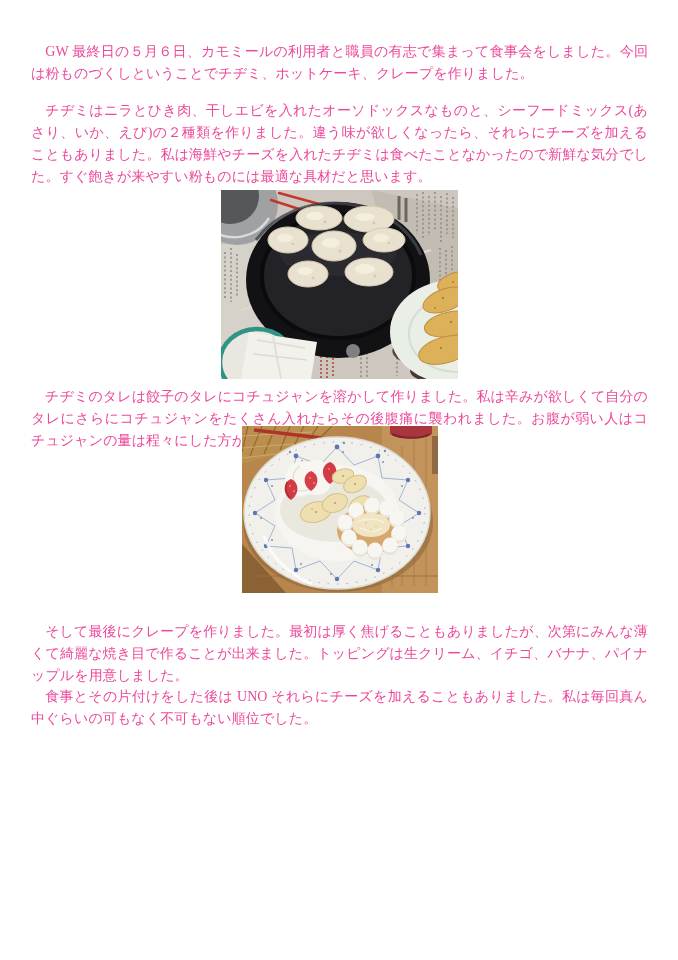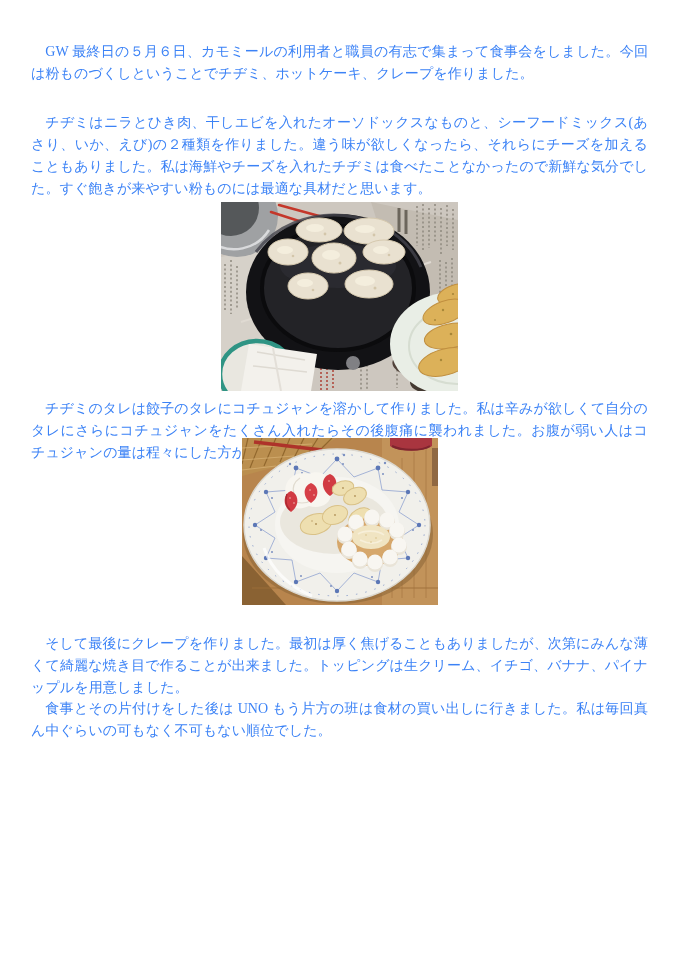--- a/index.html
+++ b/index.html
@@ -7,26 +7,26 @@
     position:relative;
     width:678px;height:960px;
     background:#ffffff;
     overflow:hidden;
     font-family:"Liberation Serif","DejaVu Serif",serif;
   }
   .doc{
     padding:41px 30px 0 31px;
     font-size:14px;
     line-height:21.7px;
-    color:#3b82f6;
+    color:#ec4899;
     text-align:justify;
     letter-spacing:.1px;
   }
   p.para{margin:0;}
-  p.gap{margin-top:28px;}
+  p.gap{margin-top:16px;}
   p.after-photo1{margin-top:7px;}
   p.after-photo2{margin-top:28px;}
   figure{margin:0;}
   .photo-wrap1{margin-top:3px;height:189px;}
   .photo-wrap2{margin-top:-25px;height:167px;}
   .photo-wrap1 svg,.photo-wrap2 svg{display:block;margin:0 auto;}
 </style>
 </head>
 <body>
 
@@ -298,16 +298,16 @@
                 <circle cx="124" cy="97" r="1"></circle>
                 <circle cx="134" cy="100" r="1"></circle>
                 <circle cx="129" cy="104" r="0.9"></circle>
               </g>
           </g>
         </g>
       </svg>
     </figure>
 
     <p class="para after-photo2">　そして最後にクレープを作りました。最初は厚く焦げることもありましたが、次第にみんな薄くて綺麗な焼き目で作ることが出来ました。トッピングは生クリーム、イチゴ、バナナ、パイナップルを用意しました。</p>
-    <p class="para">　食事とその片付けをした後は UNO もう片方の班は食材の買い出しに行きました。私は毎回真ん中ぐらいの可もなく不可もない順位でした。</p>
+    <p class="para">　食事とその片付けをした後は UNO それらにチーズを加えることもありました。私は毎回真ん中ぐらいの可もなく不可もない順位でした。</p>
 
   </div>
 </div>
 
 </body></html>

